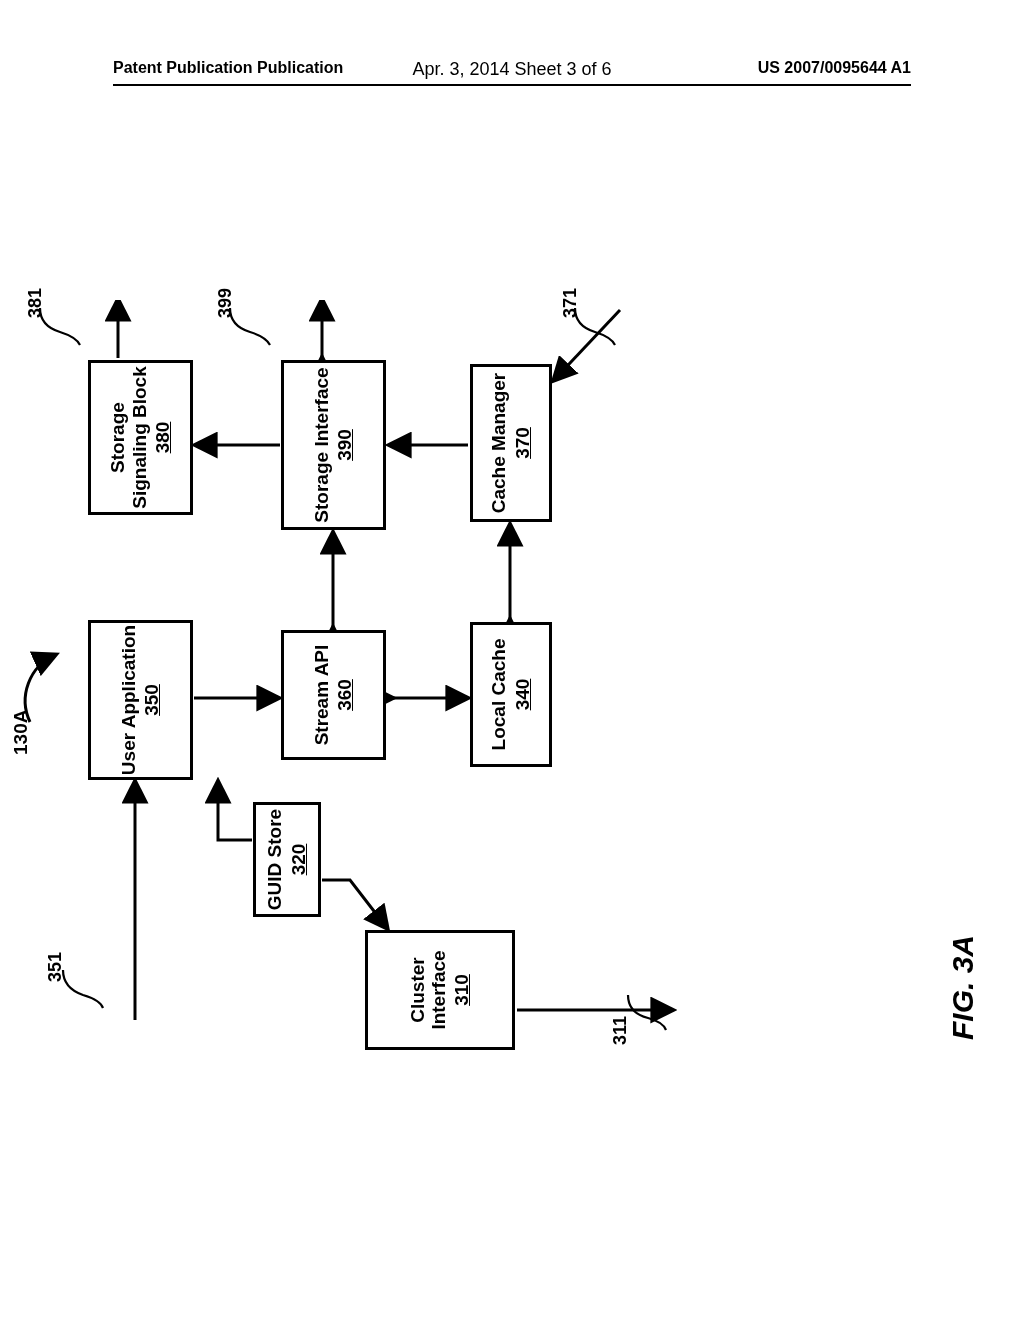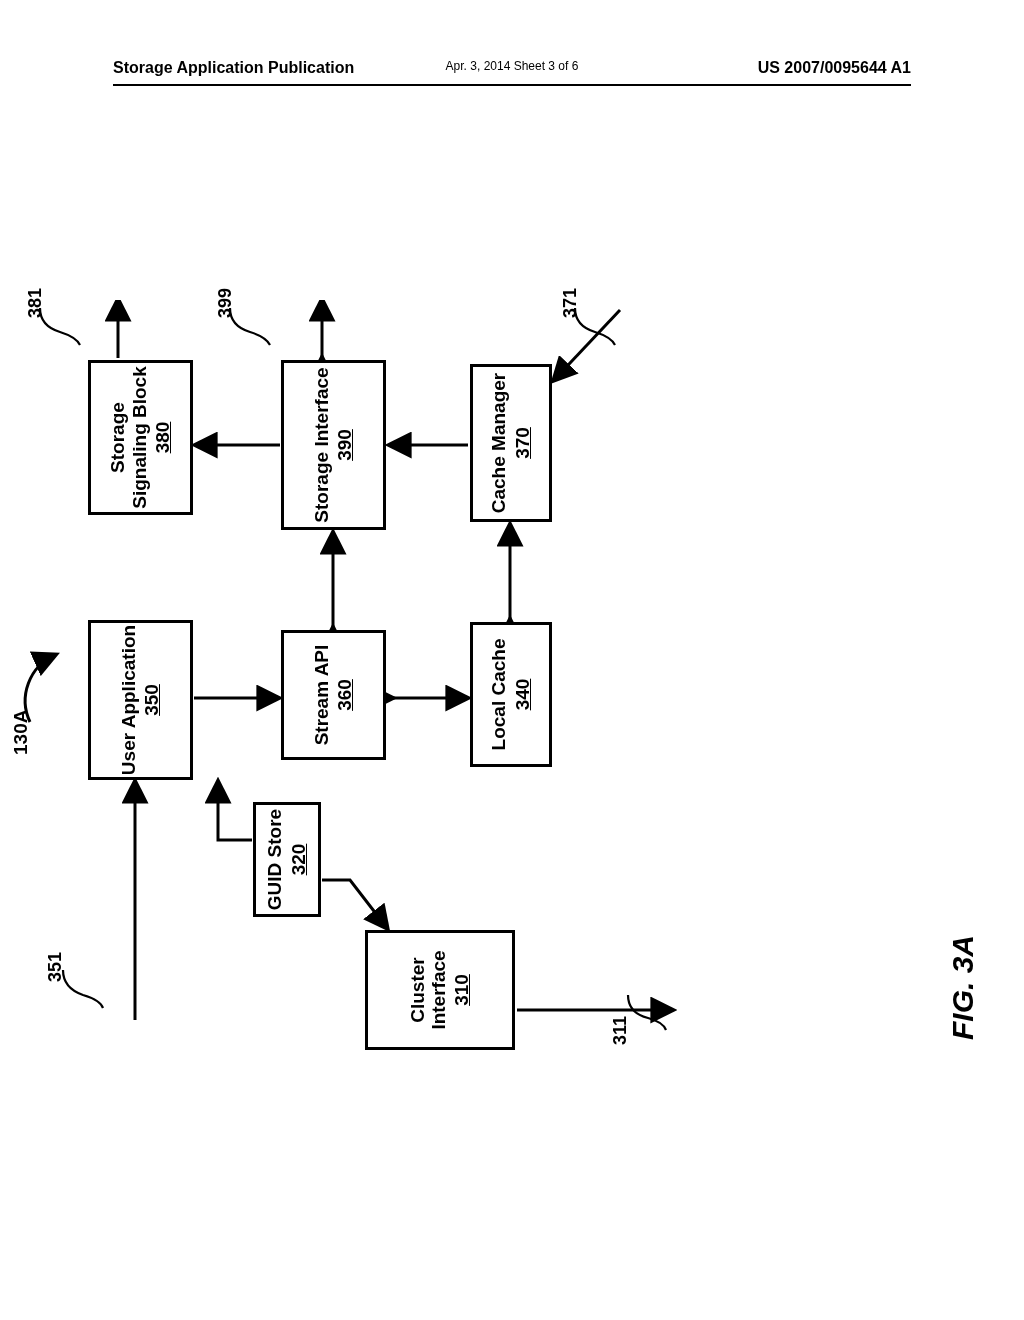--- a/index.html
+++ b/index.html
@@ -1,20 +1,20 @@
 <!DOCTYPE html>
 <html><head>
   <meta charset="utf-8">
   <style>
     * { box-sizing: border-box; margin: 0; padding: 0; }
     body { width: 1024px; height: 1320px; font-family: Arial, Helvetica, sans-serif; background: #fff; position: relative; }
     .header { position: absolute; top: 54px; left: 0; right: 0; height: 36px; }
     .header-line { position: absolute; top: 30px; left: 113px; right: 113px; height: 2.2px; background: #000; }
     .header-left { position: absolute; left: 113px; top: 5px; font-weight: bold; font-size: 16px; }
-    .header-center { position: absolute; left: 0; right: 0; top: 5px; text-align: center; font-size: 12px; }
+    .header-center { position: absolute; left: 0; right: 0; top: 5px; text-align: center; font-size: 18px; }
     .header-right { position: absolute; right: 113px; top: 5px; font-weight: bold; font-size: 16px; }
 
     .diagram-wrap { position: absolute; left: 135px; top: 165px; width: 750px; height: 1020px; transform-origin: center center; transform: rotate(-90deg); }
     .diagram { position: relative; width: 750px; height: 1020px; }
     .fig-title { position: absolute; left: 10px; bottom: 40px; font-size: 30px; font-weight: bold; font-style: italic; }
 
     .block { position: absolute; border: 3.2px solid #000; background: #fff; display: flex; flex-direction: column; align-items: center; justify-content: center; text-align: center; }
     .b-title { font-size: 19px; font-weight: bold; line-height: 1.12; }
     .b-num { font-size: 19px; font-weight: bold; text-decoration: underline; margin-top: 2px; }
 
@@ -34,21 +34,21 @@
     .ssb { left: 535px; top: 88px; width: 155px; height: 105px; }
     .sif { left: 520px; top: 281px; width: 170px; height: 105px; }
     .cmgr { left: 528px; top: 470px; width: 158px; height: 82px; }
     .guid { left: 133px; top: 253px; width: 115px; height: 68px; }
     .cluster { left: 0px; top: 365px; width: 120px; height: 150px; }
   </style>
 </head>
 <body>
 
 <div class="header">
-  <div class="header-left">Storage Application Publication</div>
+  <div class="header-left">Patent Publication Publication</div>
   <div class="header-center">Apr. 3, 2014   Sheet 3 of 6</div>
   <div class="header-right">US 2007/0095644 A1</div>
   <div class="header-line"></div>
 </div>
 
 <div class="diagram-wrap">
   <div class="diagram">
 
     <svg class="overlay" viewBox="0 0 750 1020">
       <defs>

